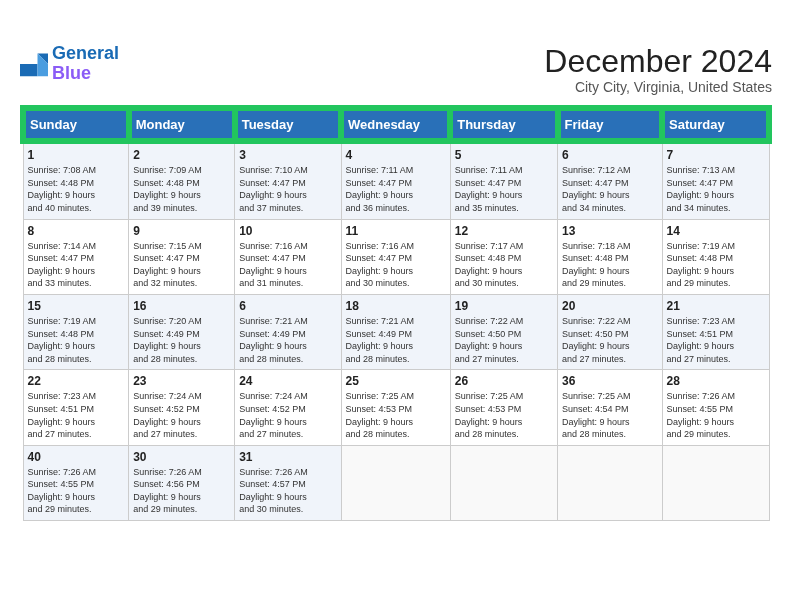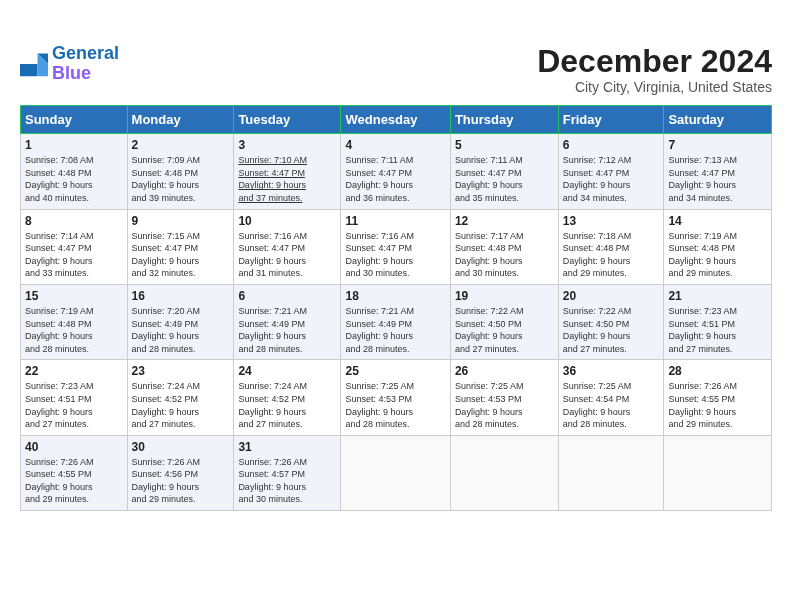--- a/index.html
+++ b/index.html
@@ -37,42 +37,42 @@
     }
     .logo-icon {
       width: 28px;
       height: 28px;
     }
     .title-area {
       text-align: right;
     }
     .main-title {
       font-size: 32px;
-      font-weight: bold;
+      font-weight: normal;
       color: #222;
       line-height: 1.1;
       text-align: right;
     }
     .subtitle {
       font-size: 14px;
       color: #555;
     }
     .calendar {
       width: 100%;
       border-collapse: collapse;
       border: 1px solid #ccc;
     }
     .calendar thead tr th {
       background: #2970b8;
       color: #fff;
       font-size: 13px;
       font-weight: bold;
       padding: 6px 4px;
       text-align: left;
-      border: 1px solid #22c55e;
+      border: 6px solid #22c55e;
     }
     .calendar tbody tr td {
       vertical-align: top;
       font-size: 9.5px;
       color: #333;
       padding: 4px 4px;
       border: 1px solid #ccc;
       width: 113px;
       min-height: 72px;
       background: #fff;
@@ -146,21 +146,21 @@
           </td>
           <td>
             <span class="day-num">2</span>
             <div class="day-info" style="white-space: pre-line;">Sunrise: 7:09 AM
 Sunset: 4:48 PM
 Daylight: 9 hours
 and 39 minutes.</div>
           </td>
           <td>
             <span class="day-num">3</span>
-            <div class="day-info" style="white-space: pre-line; text-decoration: underline;">Sunrise: 7:10 AM
+            <div class="day-info" style="white-space: pre-line;">Sunrise: 7:10 AM
 Sunset: 4:47 PM
 Daylight: 9 hours
 and 37 minutes.</div>
           </td>
           <td>
             <span class="day-num">4</span>
             <div class="day-info" style="white-space: pre-line;">Sunrise: 7:11 AM
 Sunset: 4:47 PM
 Daylight: 9 hours
 and 36 minutes.</div>

